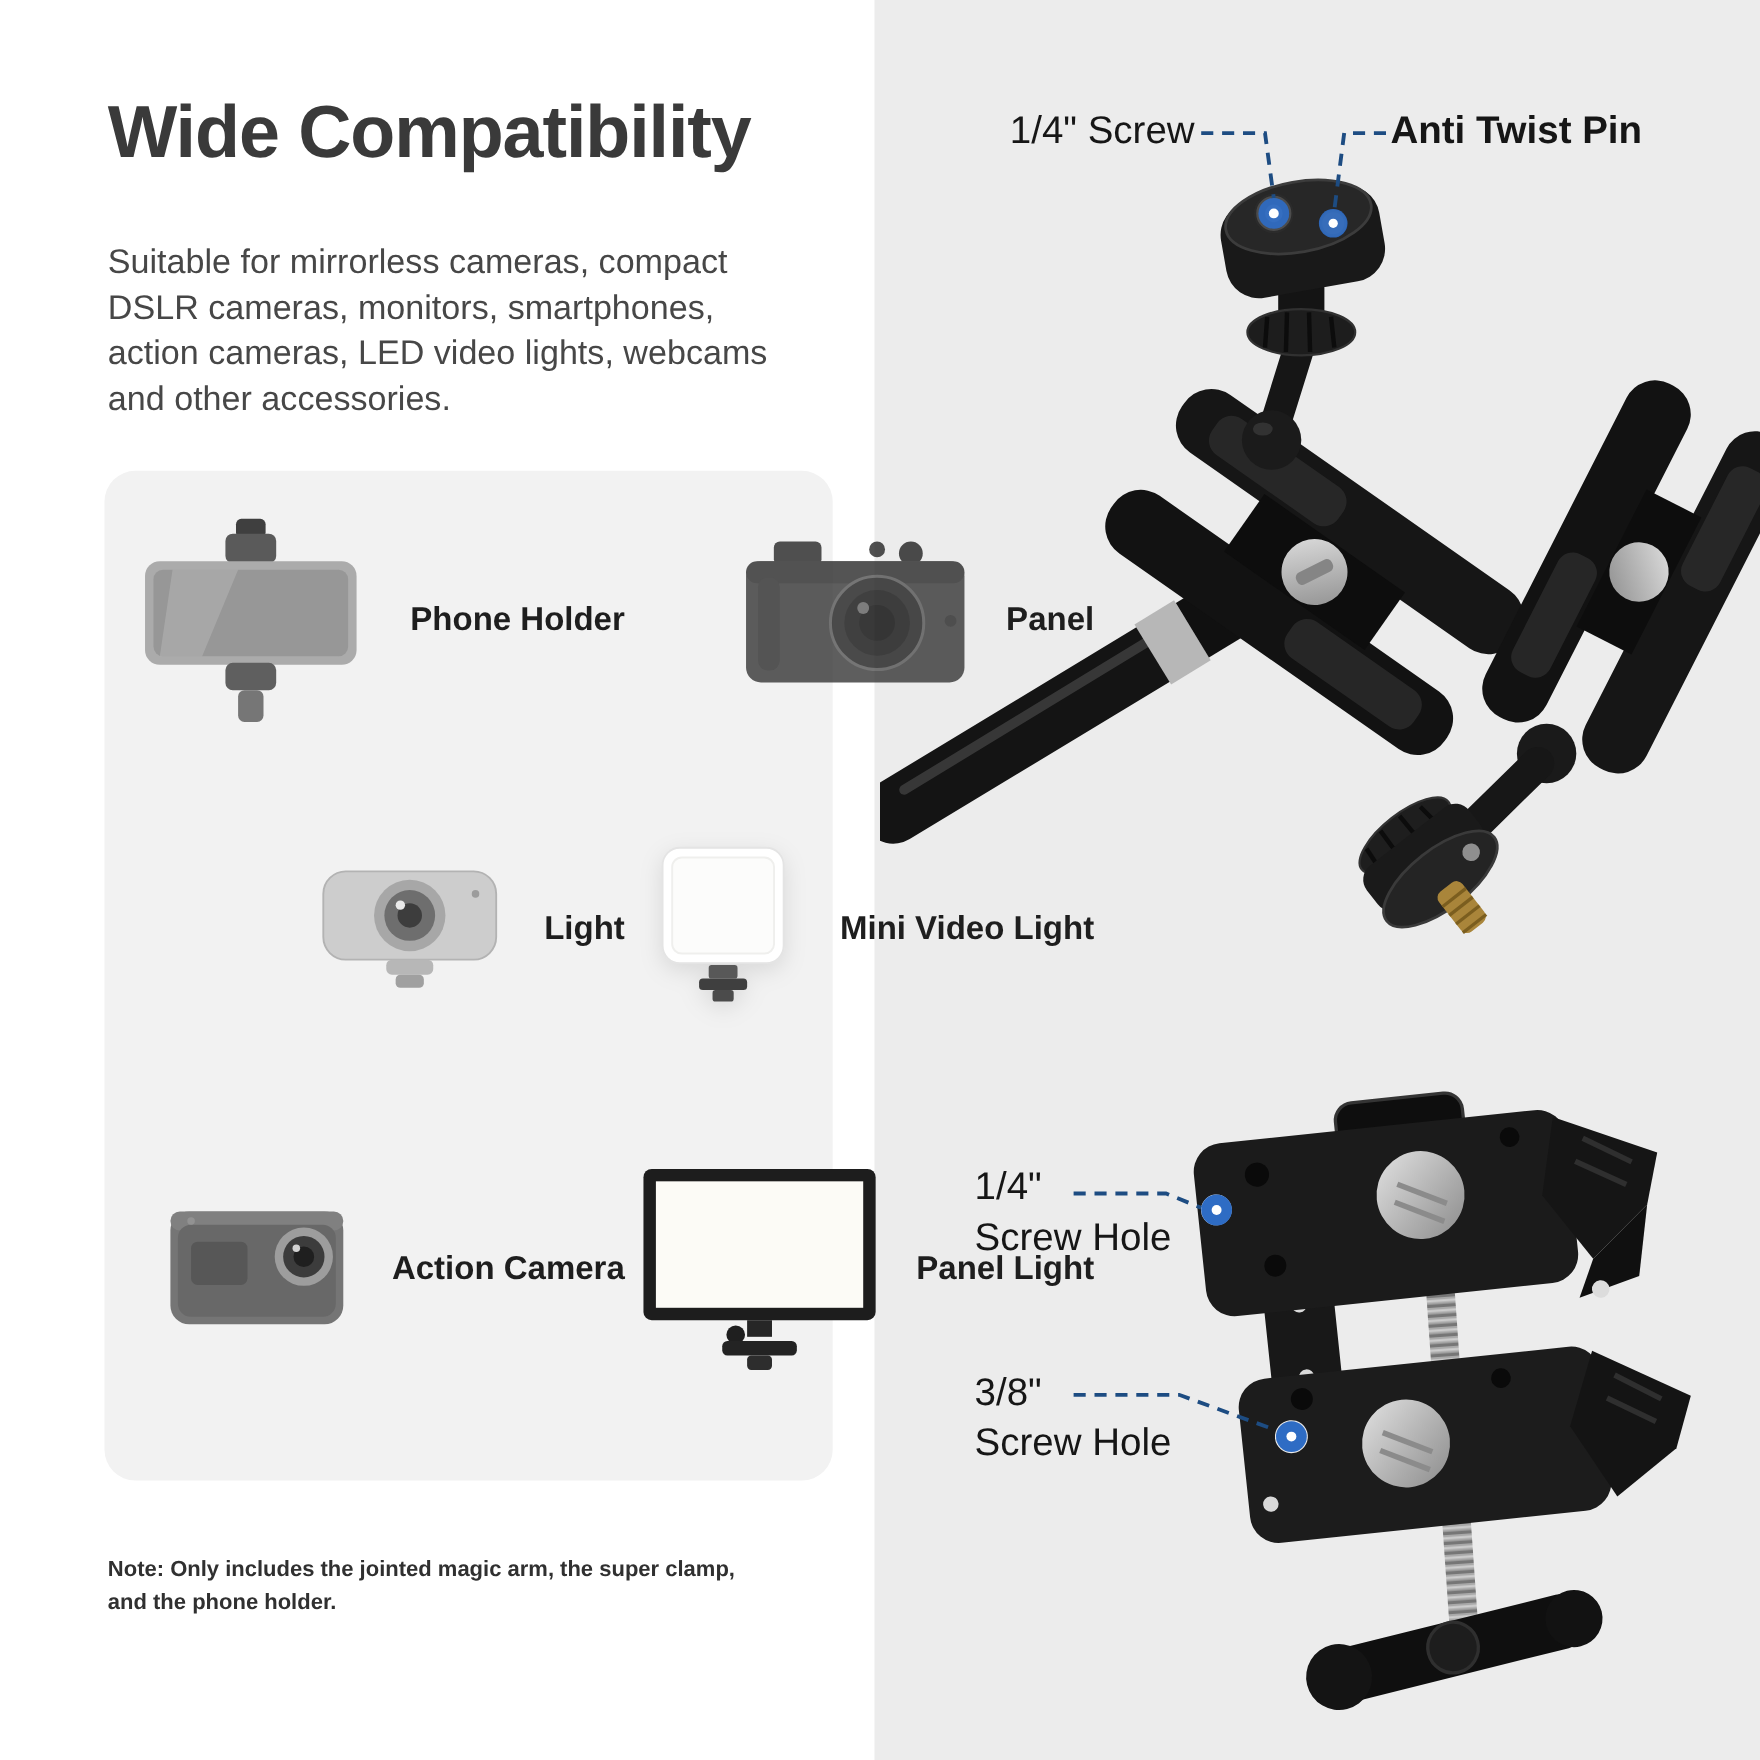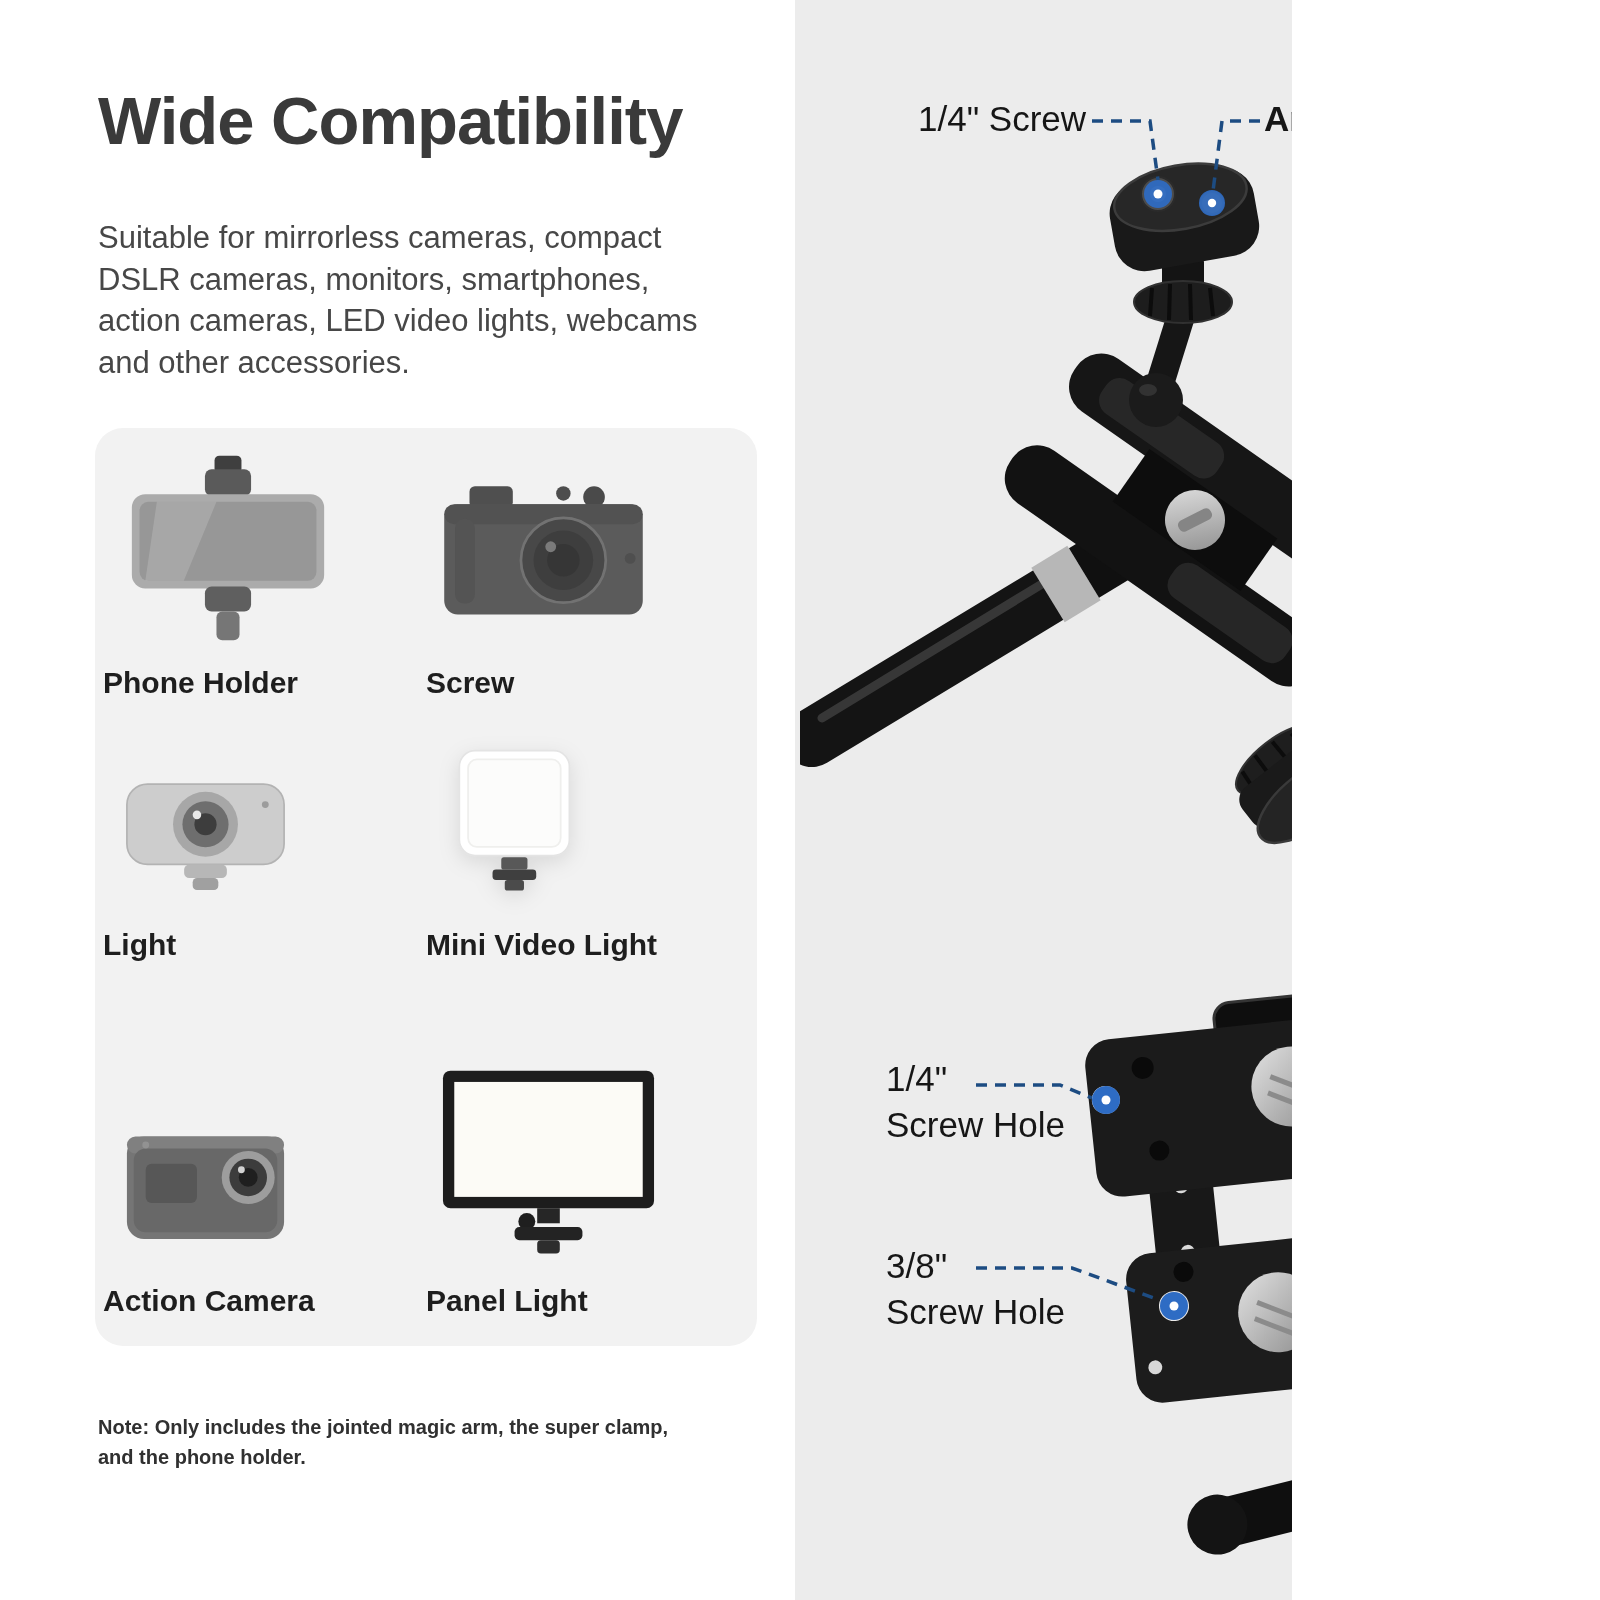--- a/index.html
+++ b/index.html
@@ -1,24 +1,24 @@
 <!DOCTYPE html>
 <html><head>
 <meta charset="utf-8">
 <style>
   *{box-sizing:border-box;margin:0;padding:0;}
   html,body{width:1600px;height:1600px;}
   body{font-family:"Liberation Sans",sans-serif;background:#ffffff;}
-  #canvas{position:relative;width:1292px;height:1600px;overflow:hidden;background:#ffffff;}
+  #canvas{position:relative;width:1600px;height:1600px;overflow:hidden;background:#ffffff;}
   .right-bg{position:absolute;left:795px;top:0;width:805px;height:1600px;background:#ececec;}
   .title{position:absolute;left:98px;top:82px;font-size:67px;font-weight:800;color:#3a3a3a;letter-spacing:-1px;}
   .desc{position:absolute;left:98px;top:189px;width:622px;font-size:31px;line-height:1.34;color:#474747;margin-top:28px;}
   .card{position:absolute;left:95px;top:428px;width:662px;height:918px;background:#f2f2f2;border-radius:28px;}
   .grid{position:absolute;left:95px;top:428px;width:662px;height:918px;display:grid;grid-template-columns:1fr 1fr;grid-template-rows:300px 262px 356px;padding:0 8px;}
-  .cell{display:flex;flex-direction:column;justify-content:flex-end;gap:20px;padding-bottom:28px;}
+  .cell{display:flex;flex-direction:row;align-items:center;justify-content:flex-end;gap:20px;padding-bottom:28px;}
   .cell .label{font-size:30px;font-weight:700;color:#1e1e1e;white-space:nowrap;}
   .note{position:absolute;left:98px;top:1412px;width:590px;font-size:20px;line-height:1.5;font-weight:600;color:#303030;}
   .co{position:absolute;font-size:35px;font-weight:500;color:#161616;white-space:nowrap;}
   .co-block{position:absolute;}
   .co-block div{font-size:35px;font-weight:500;color:#161616;line-height:1.3;white-space:nowrap;}
   .photo-svg{position:absolute;left:800px;top:0;}
   .soft-shadow{filter:drop-shadow(0 6px 10px rgba(0,0,0,0.10));}
 </style>
 </head>
 <body>
@@ -55,21 +55,21 @@
           <rect x="20" y="38" width="220" height="122" rx="15" fill="#3b3b3b"></rect>
           <rect x="20" y="38" width="220" height="22" rx="11" fill="#2f2f2f"></rect>
           <rect x="32" y="54" width="22" height="94" rx="10" fill="#323232"></rect>
           <circle cx="152" cy="100" r="47" fill="#232323" stroke="#575757" stroke-width="3"></circle>
           <circle cx="152" cy="100" r="33" fill="#171717"></circle>
           <circle cx="152" cy="100" r="18" fill="#0e0e0e"></circle>
           <circle cx="138" cy="85" r="6" fill="#6f6f6f" opacity="0.85"></circle>
           <circle cx="226" cy="98" r="6" fill="#2c2c2c"></circle>
         </g>
       </svg>
-      <div class="label">Screw</div>
+      <div class="label">Panel</div>
     </div>
 
     <div class="cell">
       <svg width="205" height="141" viewBox="0 0 240 165">
         <rect x="28" y="20" width="184" height="94" rx="24" fill="#cdcdcd" stroke="#b3b3b3" stroke-width="2"></rect>
         <circle cx="120" cy="67" r="38" fill="#a7a7a7"></circle>
         <circle cx="120" cy="67" r="27" fill="#6e6e6e"></circle>
         <circle cx="120" cy="67" r="13" fill="#3d3d3d"></circle>
         <circle cx="110" cy="56" r="5" fill="#e9e9e9"></circle>
         <circle cx="190" cy="44" r="4" fill="#9c9c9c"></circle>

